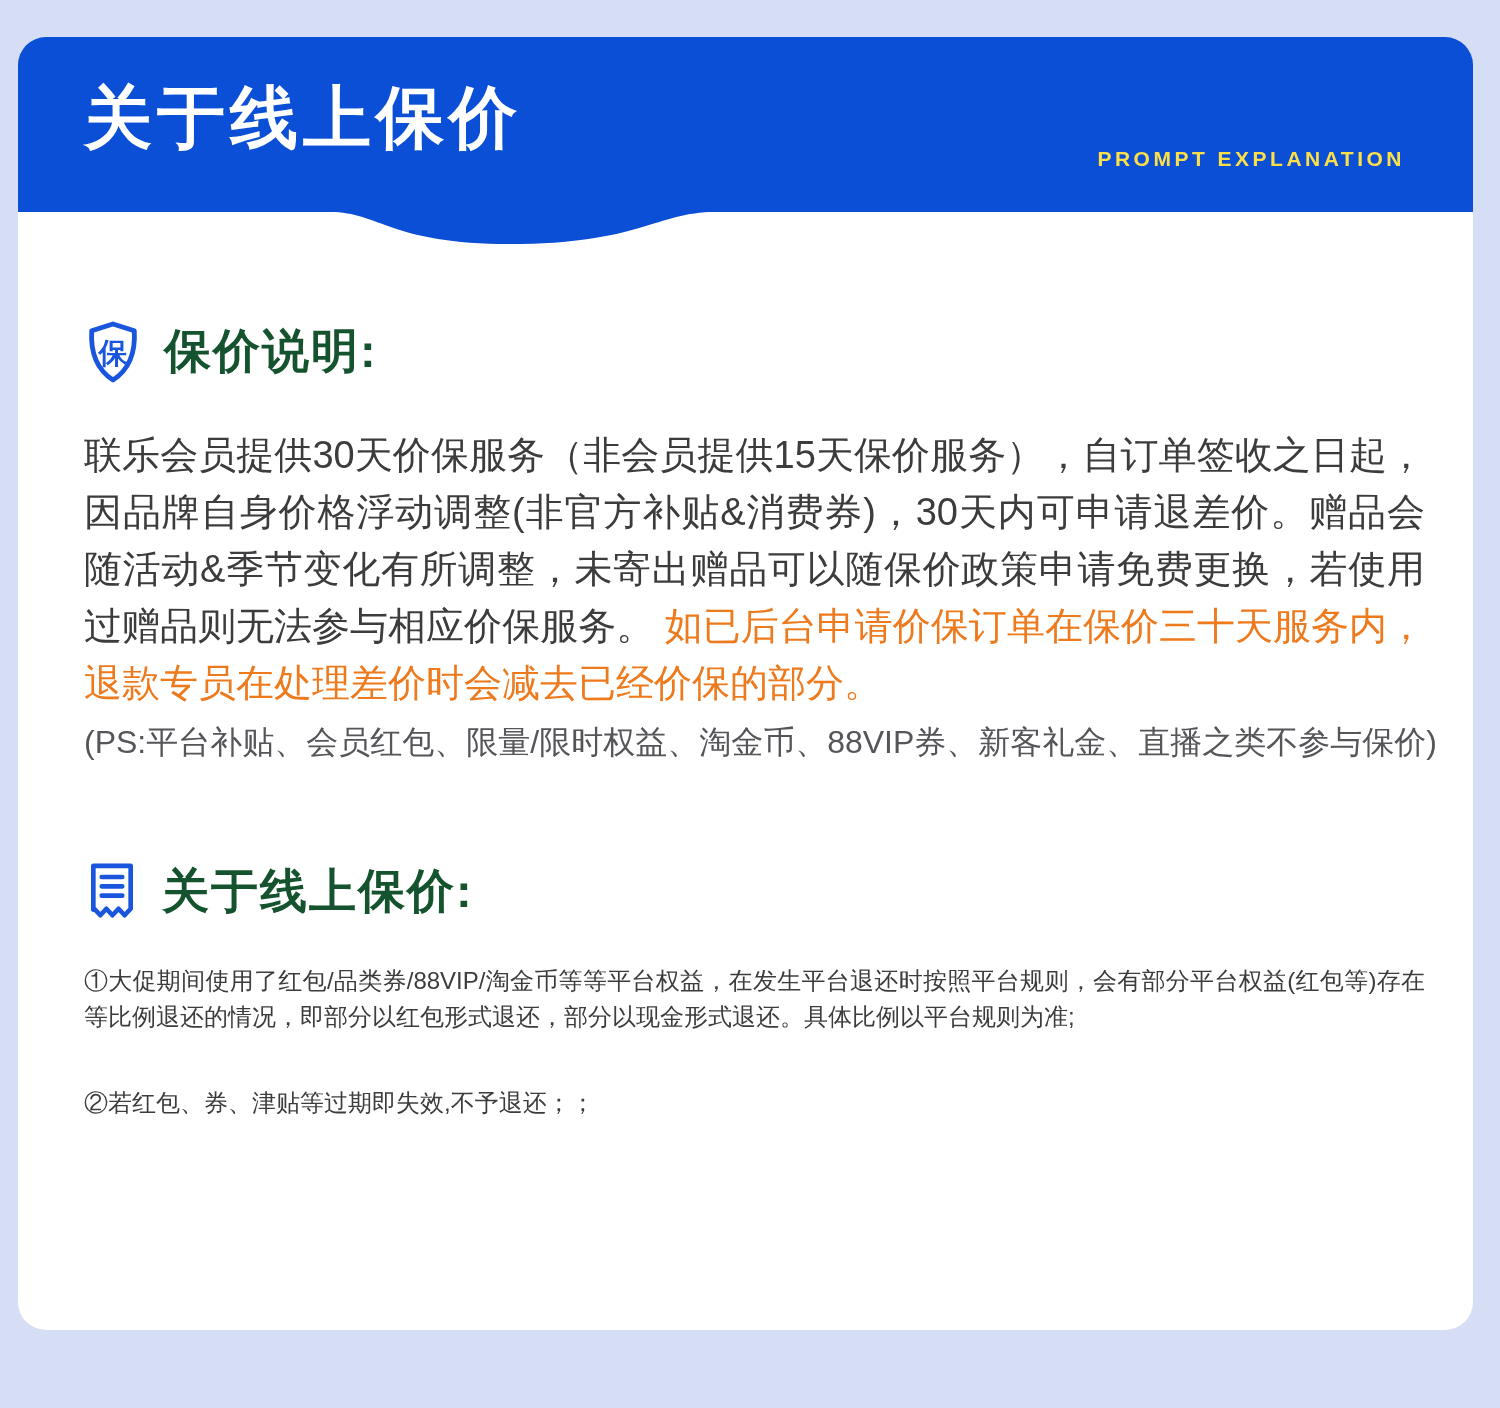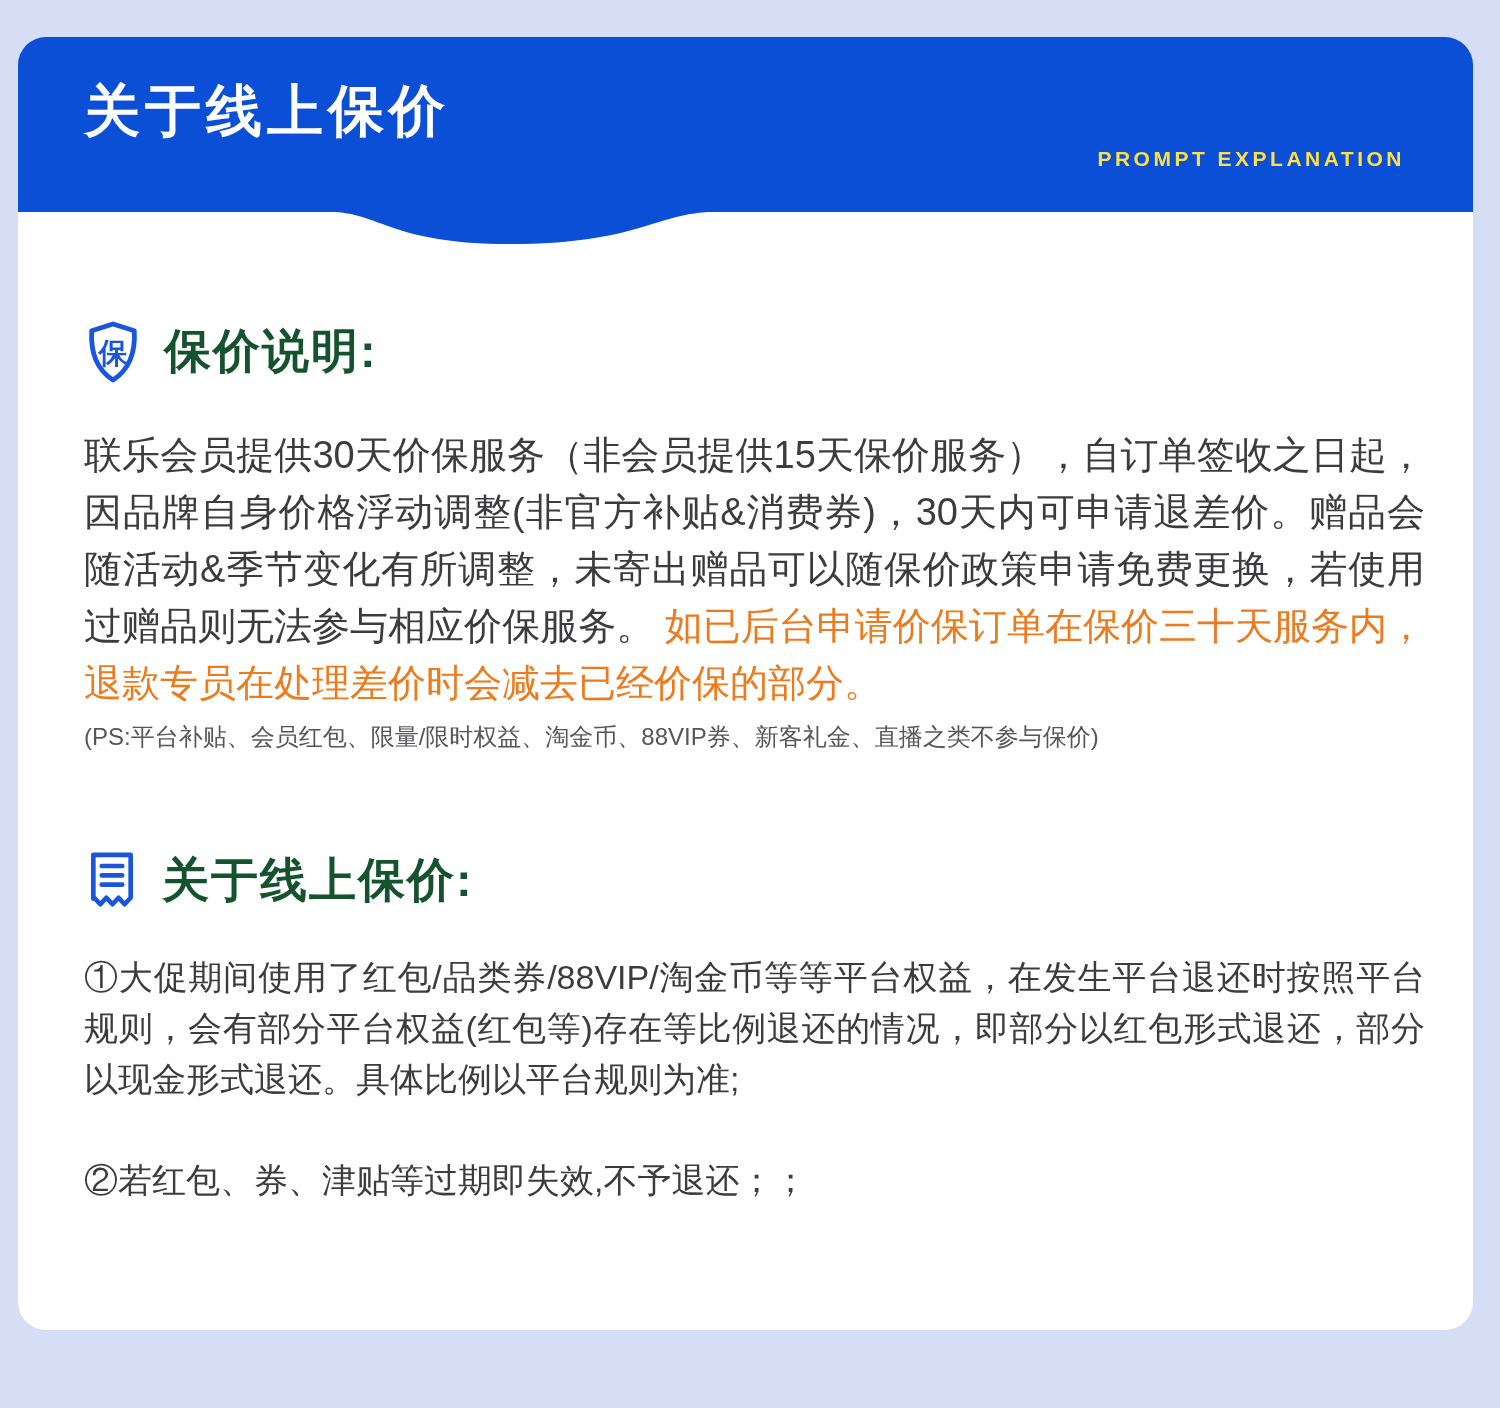--- a/index.html
+++ b/index.html
@@ -15,21 +15,21 @@
   
   .banner {
     background:#0A4FD6;
     border-radius:28px 28px 0 0;
     height:175px;
     position:relative;
   }
   .banner-title {
     margin:0;
     padding:46px 0 0 66px;
-    font-size:56px;
+    font-size:68px;
     font-weight:900;
     color:#FFFFFF;
     letter-spacing:5px;
     line-height:1;
   }
   .banner-subtitle {
     position:absolute;
     right:68px; top:110px;
     font-size:21px;
     font-weight:bold;
@@ -59,29 +59,29 @@
   .body-text {
     margin:44px 0 0;
     font-size:38px;
     line-height:1.5;
     color:#3C3C3E;
     text-align:justify;
   }
   .highlight { color:#EE7A1E; }
   .ps-note {
     margin:8px 0 16px;
-    font-size:24px;
+    font-size:32px;
     line-height:1.4;
     color:#55555A;
     white-space:nowrap;
   }
   .section-supplement { margin-top:95px; }
   .para {
     margin:40px 0 0;
-    font-size:34px;
+    font-size:24px;
     line-height:1.5;
     color:#3C3C3E;
     text-align:justify;
   }
   .para + .para { margin-top:50px; }
 </style>
 </head>
 <body>
 
 <div class="frame">

